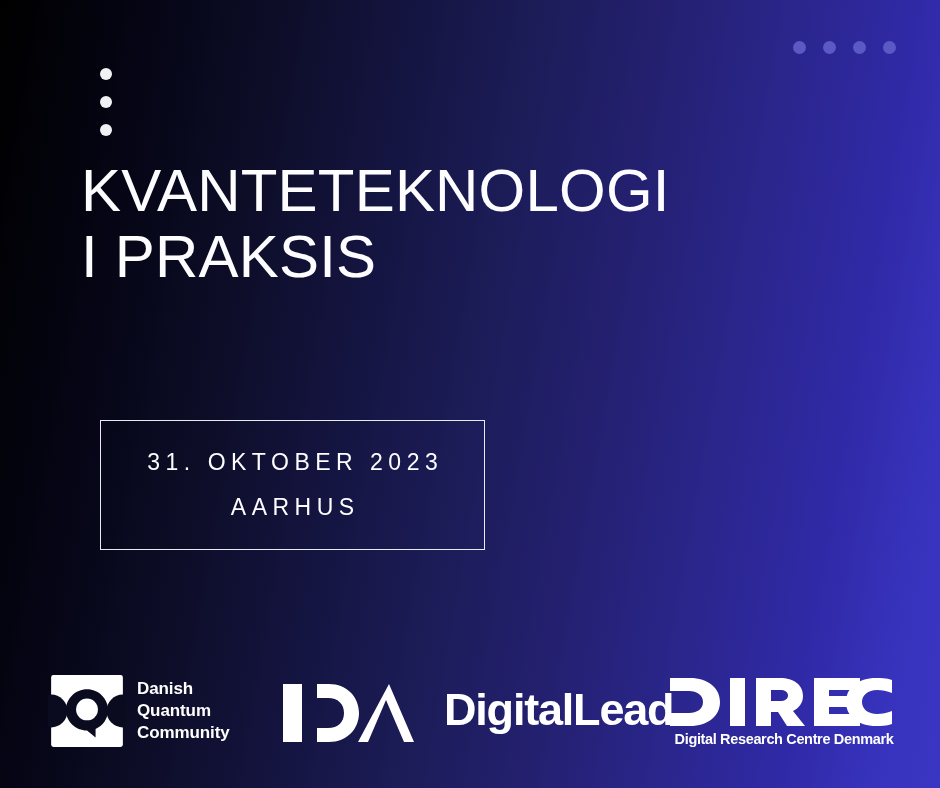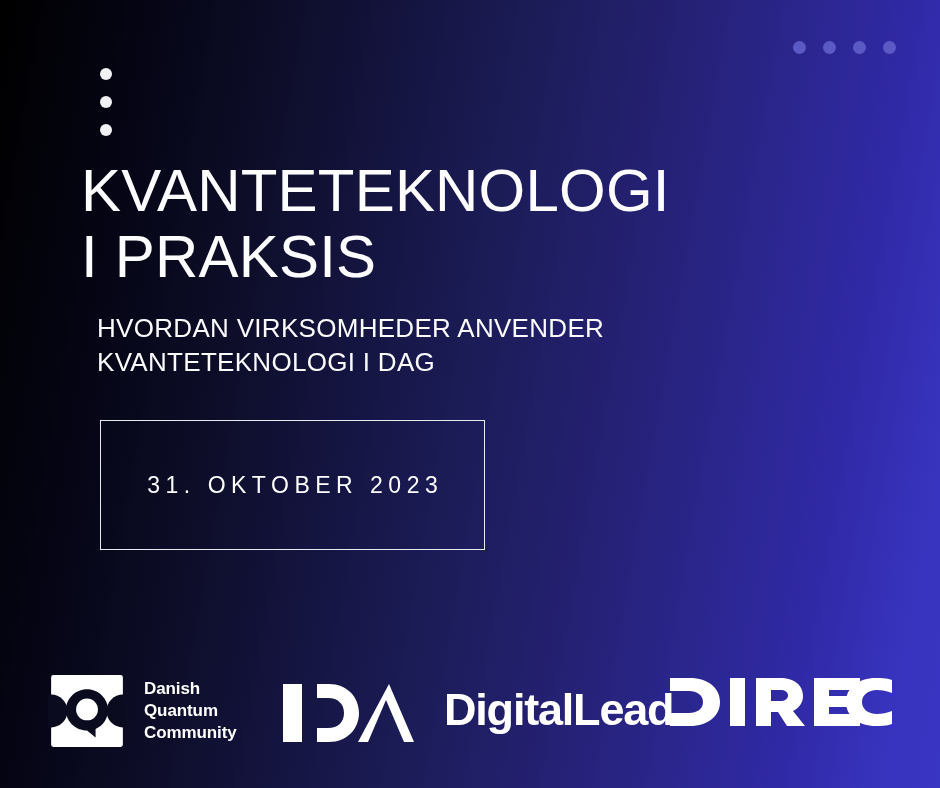--- a/index.html
+++ b/index.html
@@ -118,21 +118,21 @@
     height:110px;
   }
 
   
   .logo-dqc {
     position:absolute;
     left:48px;
     top:12px;
     display:flex;
     align-items:center;
-    gap:18px;
+    gap:11px;
   }
   .dqc-mark { width:78px; height:78px; display:block; }
   .dqc-text {
     color:#ffffff;
     font-size:17px;
     font-weight:700;
     line-height:1.28;
     letter-spacing:-0.1px;
     white-space:pre-line;
   }
@@ -192,25 +192,24 @@
   <div class="dots-horizontal">
     <span class="dot"></span>
     <span class="dot"></span>
     <span class="dot"></span>
     <span class="dot"></span>
   </div>
 
   <h1 class="headline">KVANTETEKNOLOGI
 I PRAKSIS</h1>
 
-  <h2 class="subtitle">HVORDAN VIRKSOMHEDER ANVENDER
-KVANTETEKNOLOGI I DAG</h2>
 
   <div class="details-box">
     <div class="line">31. OKTOBER 2023</div>
+    <div class="line">AARHUS</div>
   </div>
 
   <div class="logo-row">
 
     <div class="logo-dqc">
       <svg class="dqc-mark" viewBox="0 0 100 100">
         <rect x="4" y="4" width="92" height="92" rx="3" fill="#ffffff"></rect>
         <circle cx="4" cy="50" r="21" fill="#0b0b20"></circle>
         <circle cx="96" cy="50" r="21" fill="#0b0b20"></circle>
         <path d="M50 22 C65 22 77 34 77 49 C77 60 70 69 61 73 L61 84 L50 75 C35 75 23 63 23 49 C23 34 35 22 50 22 Z" fill="#0b0b20"></path>
@@ -236,16 +235,17 @@
 
     <div class="logo-direc">
       <svg class="direc-mark" viewBox="0 0 222 48">
         <path d="M0 0 L20 0 C38 0 50 10 50 24 C50 38 38 48 20 48 L0 48 L0 35 L19 35 C27 35 33 31 33 24 C33 17 27 13 19 13 L0 13 Z" fill="#ffffff"></path>
         <rect x="60" y="0" width="15" height="48" fill="#ffffff"></rect>
         <path d="M86 0 L110 0 C124 0 133 7 133 18 C133 25 129 30 123 33 L135 48 L117 48 L108 34 L101 34 L101 48 L86 48 Z
                  M101 12 L101 23 L110 23 C115 23 118 21 118 17.5 C118 14 115 12 110 12 Z" fill="#ffffff" fill-rule="evenodd"></path>
         <path d="M144 0 L190 0 L190 12 L159 12 L159 18 L187 18 L187 29 L159 29 L159 36 L190 36 L190 48 L144 48 Z" fill="#ffffff"></path>
         <path d="M222 2 L222 15 C217 13 212 12 207 12 C198 12 192 17 192 24 C192 31 198 36 207 36 C212 36 217 35 222 33 L222 46 C216 48 211 48 206 48 C188 48 176 38 176 24 C176 10 188 0 206 0 C211 0 216 0 222 2 Z" fill="#ffffff"></path>
       </svg>
+      <div class="direc-tag">Digital Research Centre Denmark</div>
     </div>
 
   </div>
 </div>
 
 </body></html>

